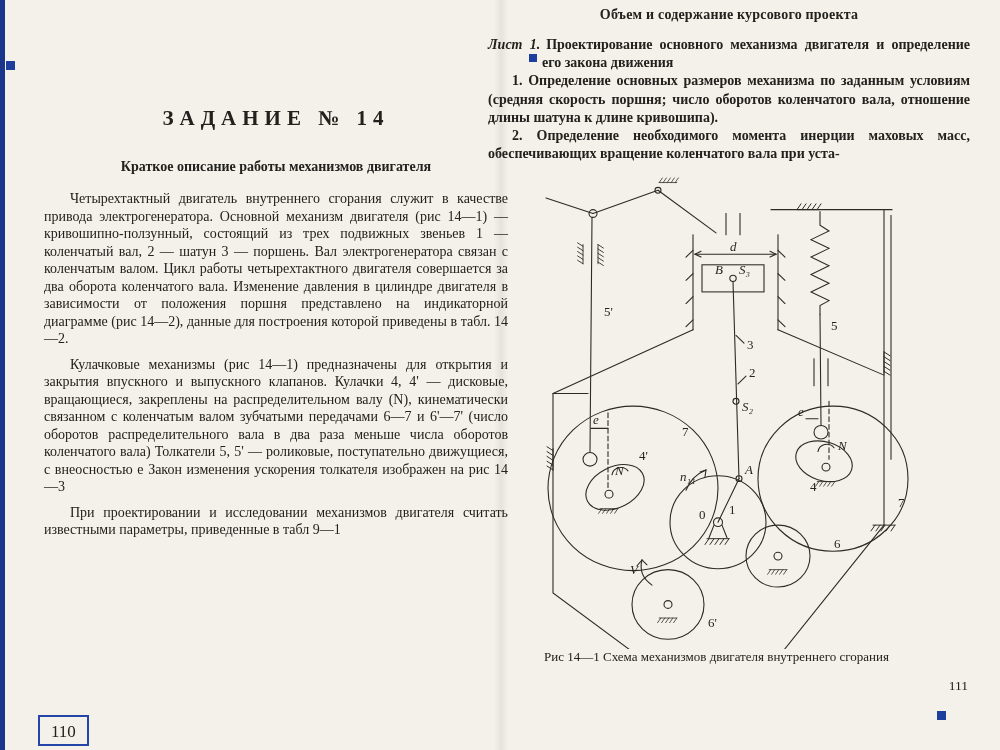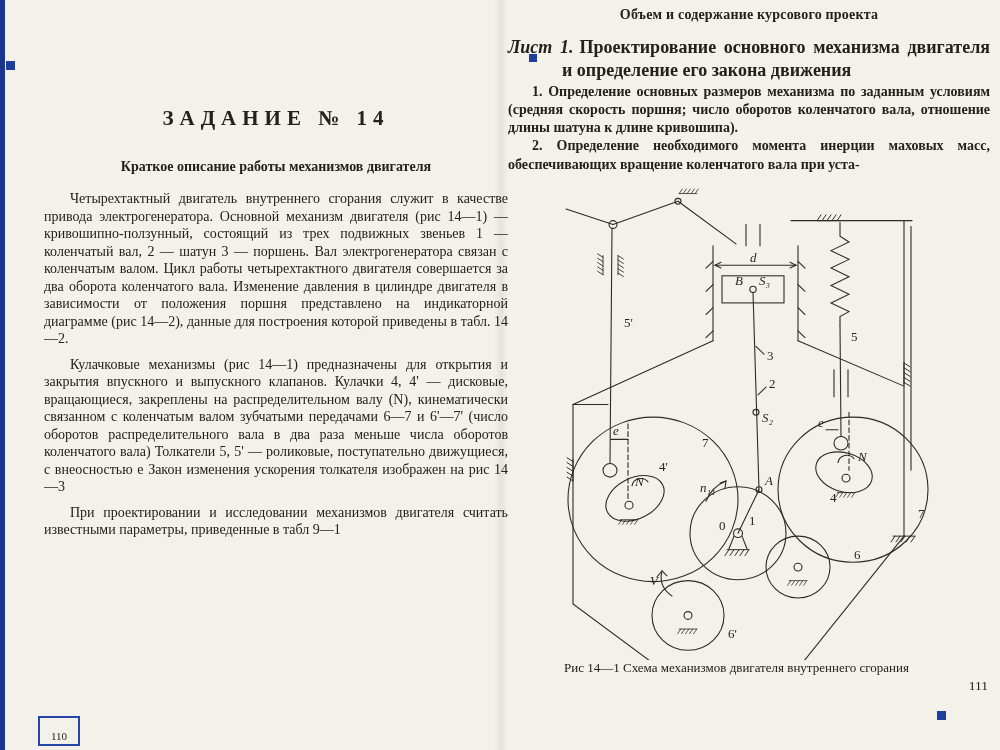--- a/index.html
+++ b/index.html
@@ -21,21 +21,21 @@
     pointer-events:none;
   }
   
   .edge-strip { position:absolute; left:0; top:0; width:5px; height:750px; background:#1a358c; }
   .sq { position:absolute; background:#1e3e9e; }
   .sq1 { left:6px; top:61px; width:9px; height:9px; }
   .sq2 { left:529px; top:54px; width:8px; height:8px; }
   .sq3 { left:937px; top:711px; width:9px; height:9px; }
 
   .left-page  { position:absolute; left:44px;  top:0; width:464px; height:750px; }
-  .right-page { position:absolute; left:508px; top:0; width:482px; height:700px; }
+  .right-page { position:absolute; left:488px; top:0; width:482px; height:700px; }
 
   .task-title {
     margin-top:106px; text-align:center;
     font-weight:bold; font-size:21px; letter-spacing:6px;
   }
   .task-heading {
     margin-top:30px; text-align:center;
     font-weight:bold; font-size:15.5px; line-height:1.42; letter-spacing:0.3px;
   }
   .subheading {
@@ -43,33 +43,33 @@
     font-weight:bold; font-size:14px;
   }
   .body-par {
     font-size:14px; line-height:1.25; text-align:justify; text-indent:26px;
     margin-top:8px;
   }
   .body-par.first { margin-top:15px; }
 
   .pagenum-left {
     position:absolute; left:-6px; bottom:4px;
-    font-size:11px;
-    border:2px solid #2346a8; padding:12px 11px 2px 11px;
+    font-size:17px;
+    border:2px solid #2346a8; padding:5px 11px 2px 11px;
   }
   .pagenum-right {
     position:absolute; right:2px; bottom:6px; font-size:13.5px;
   }
 
   .rp-heading {
     padding-top:7px; text-align:center;
     font-weight:bold; font-size:14px; letter-spacing:0.2px;
   }
   .sheet-par {
-    margin-top:13px; font-size:18px; line-height:1.3; font-weight:bold;
+    margin-top:13px; font-size:14px; line-height:1.3; font-weight:bold;
     padding-left:54px; text-indent:-54px; text-align:justify;
   }
   .sheet-par .lbl { font-style:italic; margin-right:6px; }
   .num-par {
     margin-top:0; font-size:14px; line-height:1.3; font-weight:bold;
     text-align:justify; text-indent:24px;
   }
 
   .figure-wrap { margin-top:6px; width:470px; height:480px; }
   svg text {

